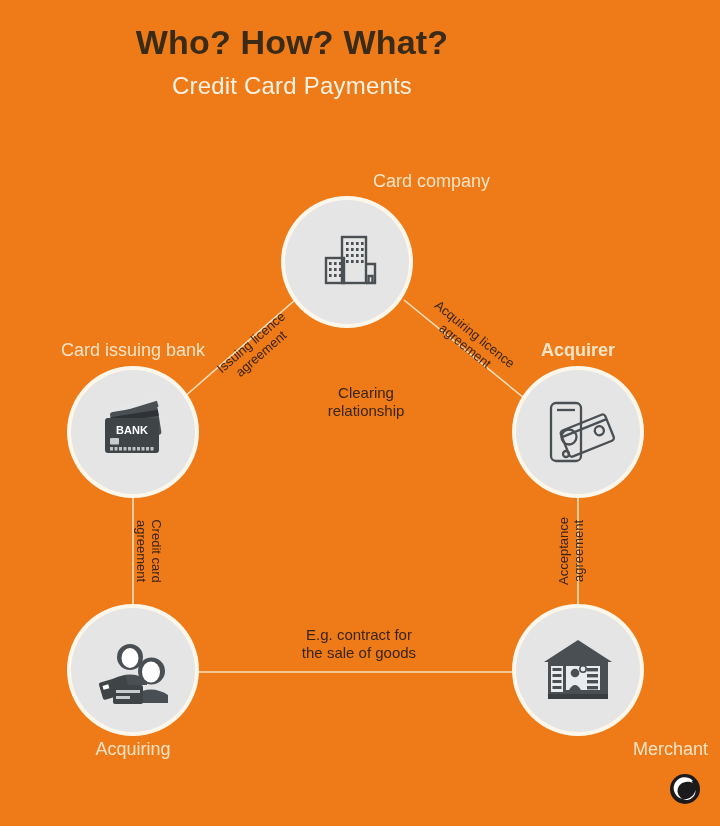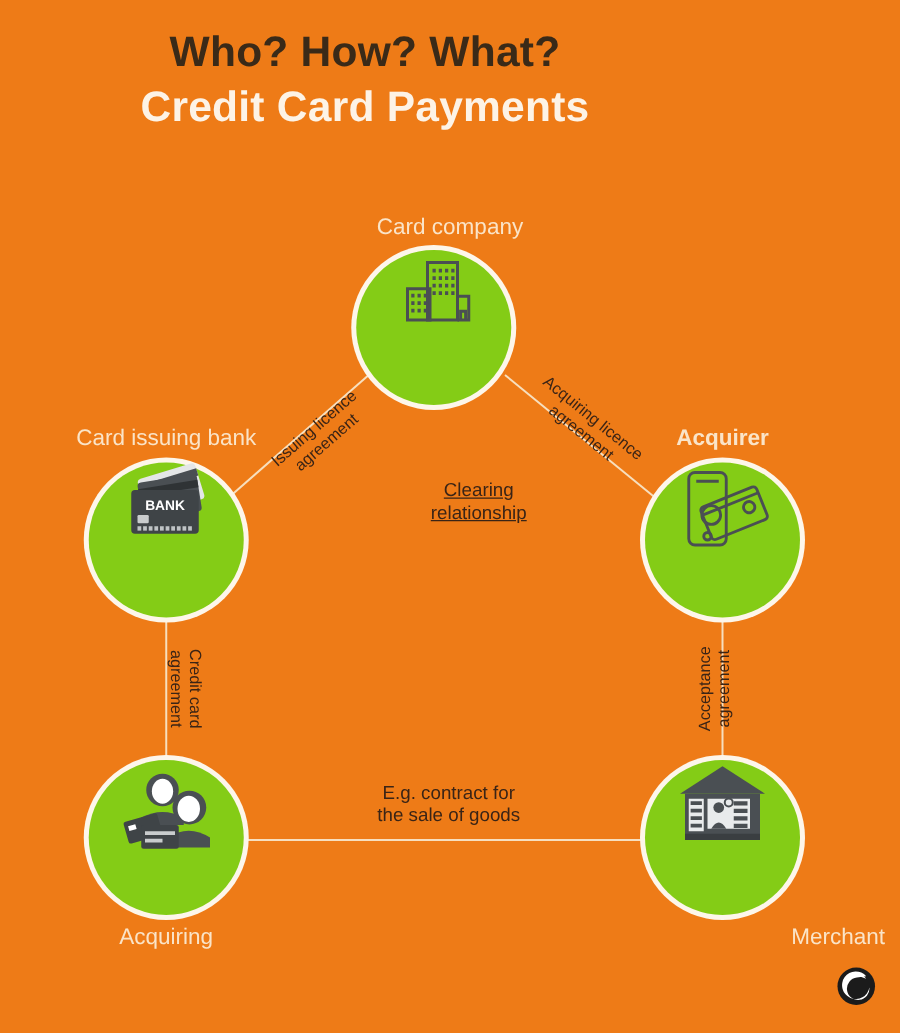--- a/index.html
+++ b/index.html
@@ -12,35 +12,35 @@
   }
   #stage{position:absolute;left:0;top:0;width:720px;height:826px;}
 
   
   .title-wrap{position:absolute;left:0;top:22px;width:584px;text-align:center;}
   .title-line1{
     font-size:34px;font-weight:bold;color:#3a2a18;letter-spacing:.2px;
     line-height:40px;
   }
   .title-line2{
-    font-size:34px;font-weight:bold;color:#fdf3e6;letter-spacing:.2px;
+    font-size:24px;font-weight:normal;color:#fdf3e6;letter-spacing:.2px;
     line-height:40px;margin-top:4px;
   }
 
   
   #links{position:absolute;left:0;top:0;width:720px;height:826px;}
 
   
   .node{position:absolute;}
   .circle{
     position:absolute;
     border-radius:50%;
-    background:#84cc16;
+    background:#e5e5e5;
     box-shadow:0 0 0 4px #fdf6ea;
-    display:flex;justify-content:center;
+    display:flex;align-items:center;justify-content:center;
   }
   .node-label{
     position:absolute;width:260px;text-align:center;
     color:#fae4c8;font-size:18px;line-height:22px;white-space:nowrap;
   }
 
   
   .edge-label{
     position:absolute;color:#3a2416;font-size:13px;line-height:15px;
     text-align:center;white-space:pre-line;font-weight:normal;
@@ -67,21 +67,21 @@
     <line x1="404" y1="300" x2="524" y2="398" stroke="#f7dfbe" stroke-width="1.6"></line>
 
     <line x1="133" y1="492" x2="133" y2="608" stroke="#f7dfbe" stroke-width="1.6"></line>
 
     <line x1="578" y1="492" x2="578" y2="608" stroke="#f7dfbe" stroke-width="1.6"></line>
 
     <line x1="196" y1="672" x2="513" y2="672" stroke="#f7dfbe" stroke-width="1.6"></line>
   </svg>
 
   <div class="node" style="left:285px;top:200px;">
-    <div class="node-label" style="left:-55px;top:-30px;">Card company</div>
+    <div class="node-label" style="left:-55px;top:-30px;text-align:right;">Card company</div>
     <div class="circle" style="left:0;top:0;width:124px;height:124px;">
       <svg width="70" height="70" viewBox="0 0 70 70">
         <g fill="none" stroke="#4a4f53" stroke-width="2.4">
           <rect x="30" y="10" width="24" height="46"></rect>
           <rect x="14" y="31" width="18" height="25"></rect>
           <path d="M54 37 h9 v19 h-9"></path>
           <path d="M56.5 56 v-7 h4 v7"></path>
         </g>
         <g fill="#4a4f53">
           <rect x="34" y="15" width="2.6" height="3"></rect>
@@ -227,21 +227,21 @@
       </svg>
     </div>
   </div>
 
   <div class="edge-label" style="left:196px;top:333px;width:120px;transform:rotate(-41deg);transform-origin:50% 50%;">Issuing licence
 agreement</div>
 
   <div class="edge-label" style="left:410px;top:325px;width:120px;transform:rotate(39deg);transform-origin:50% 50%;">Acquiring licence
 agreement</div>
 
-  <div class="edge-label dark2" style="left:313px;top:384px;width:140px;text-decoration:underline;">Clearing
+  <div class="edge-label dark2" style="left:296px;top:384px;width:140px;">Clearing
 relationship</div>
 
   <div class="edge-label" style="left:89px;top:536px;width:120px;transform:rotate(90deg);transform-origin:50% 50%;">Credit card
 agreement</div>
 
   <div class="edge-label" style="left:511px;top:536px;width:120px;transform:rotate(-90deg);transform-origin:50% 50%;">Acceptance
 agreement</div>
 
   <div class="edge-label dark2" style="left:279px;top:626px;width:160px;">E.g. contract for
 the sale of goods</div>

